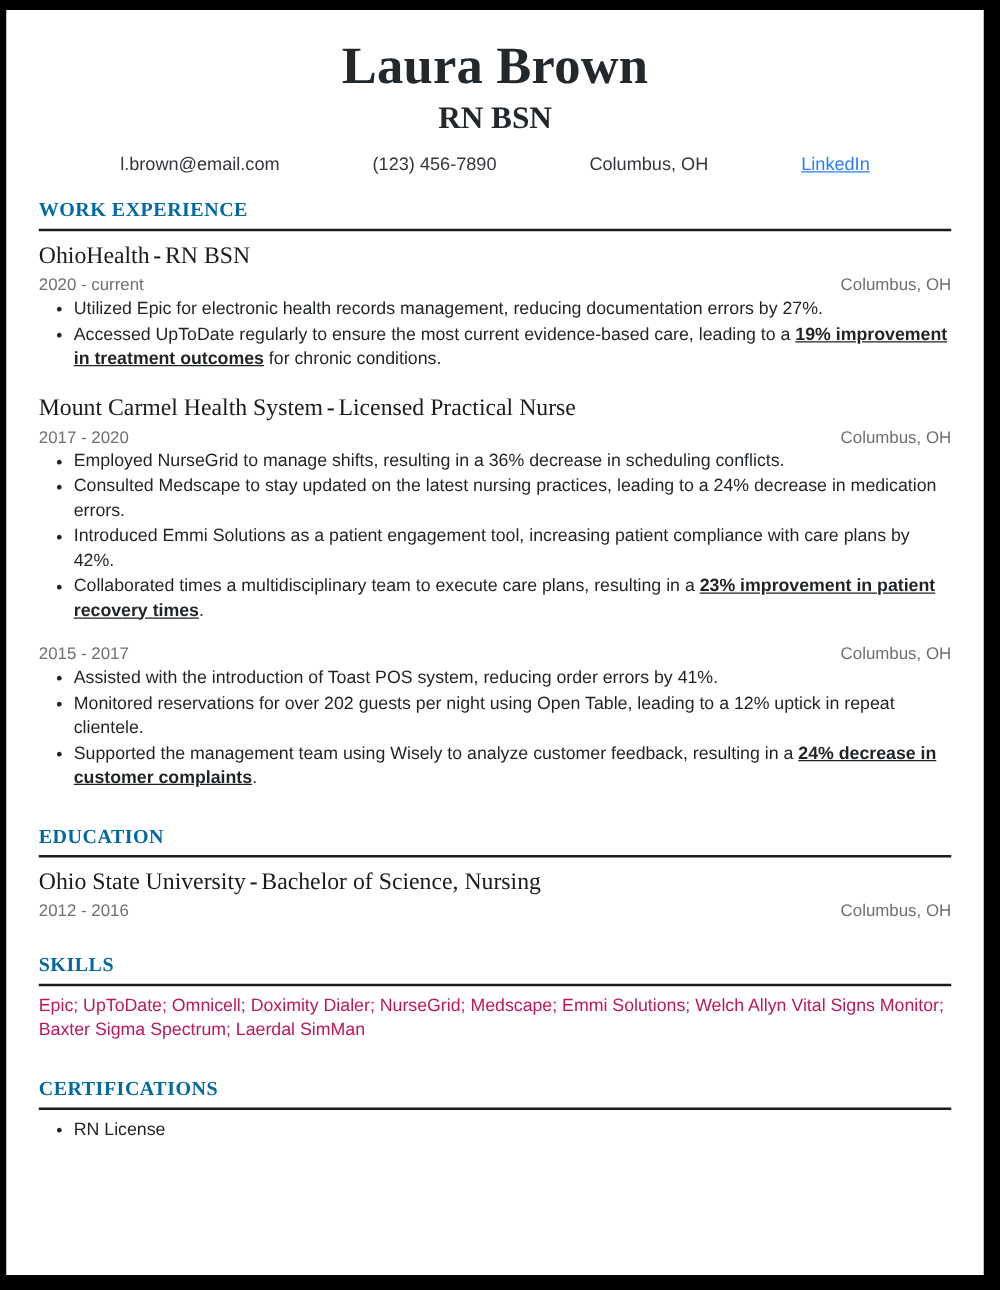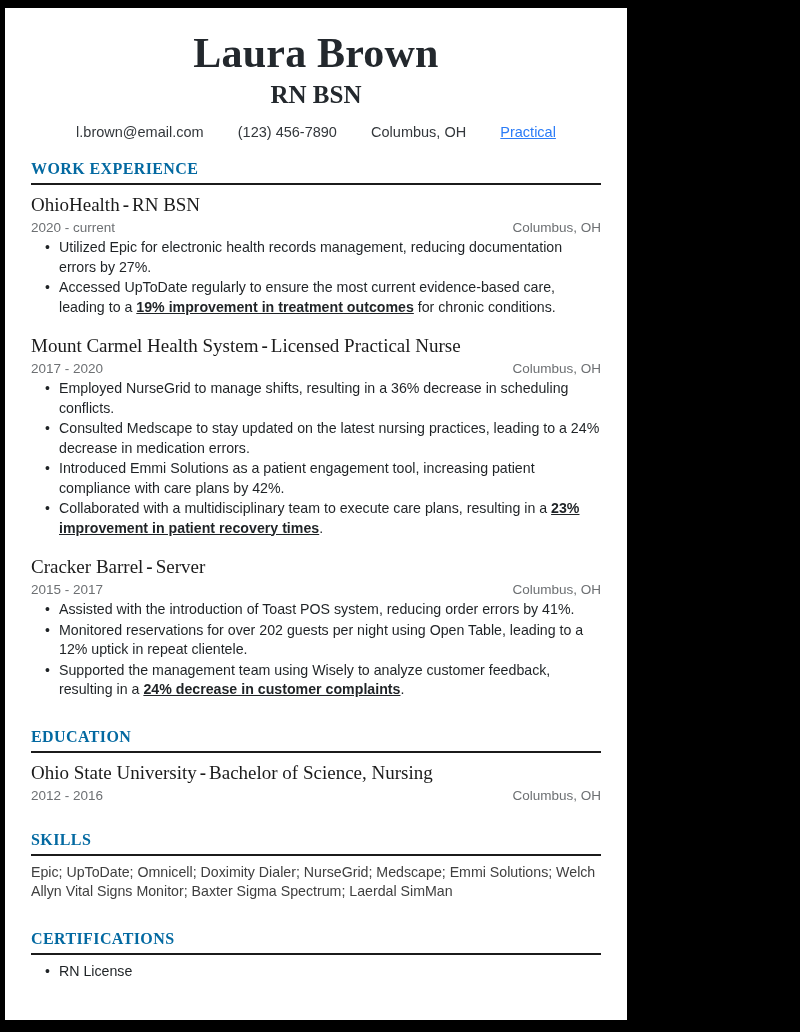--- a/index.html
+++ b/index.html
@@ -12,21 +12,21 @@
     height: 1032px;
     overflow: hidden;
     font-family: "Liberation Sans", sans-serif;
   }
 
   
   #resume-page {
     position: absolute;
     left: 5px;
     top: 8px;
-    width: 622px;
+    width: 782px;
     height: 1012px;
     background: #ffffff;
     box-sizing: border-box;
     overflow: hidden;
   }
 
   .inner {
     padding: 0 26px 0 26px;
     box-sizing: border-box;
   }
@@ -152,21 +152,21 @@
   .hl {
     font-weight: bold;
     text-decoration: underline;
   }
 
   
   #skills-text {
     font-family: "Liberation Sans", sans-serif;
     font-size: 14.2px;
     line-height: 19.5px;
-    color: #404040;
+    color: #be185d;
     margin-top: 4px;
   }
 
   #education-section { margin-top: 26px; }
   #skills-section { margin-top: 26px; }
   #certifications-section { margin-top: 26px; }
 </style>
 </head>
 <body>
 
@@ -174,21 +174,21 @@
 
   <div class="inner">
     <div id="header-block">
       <div id="candidate-name">Laura Brown</div>
       <div id="candidate-headline">RN BSN</div>
 
       <div id="contact-row">
         <span class="contact-item">l.brown@email.com</span>
         <span class="contact-item">(123) 456-7890</span>
         <span class="contact-item">Columbus, OH</span>
-        <span class="contact-item link">Practical</span>
+        <span class="contact-item link">LinkedIn</span>
       </div>
     </div>
   </div>
 
   <div class="inner section" id="work-section">
     <div class="section-title">WORK EXPERIENCE</div>
     <div class="section-rule"></div>
 
     <div class="entry">
       <div class="entry-heading">
@@ -209,28 +209,25 @@
         <span class="entry-org">Mount Carmel Health System</span><span class="entry-sep">-</span><span class="entry-role">Licensed Practical Nurse</span>
       </div>
       <div class="entry-meta">
         <span>2017 - 2020</span>
         <span>Columbus, OH</span>
       </div>
       <ul class="bullets">
           <li><span>Employed NurseGrid to manage shifts, resulting in a 36% decrease in scheduling conflicts.</span></li>
           <li><span>Consulted Medscape to stay updated on the latest nursing practices, leading to a 24% decrease in medication errors.</span></li>
           <li><span>Introduced Emmi Solutions as a patient engagement tool, increasing patient compliance with care plans by 42%.</span></li>
-          <li><span>Collaborated with a multidisciplinary team to execute care plans, resulting in a </span><span class="hl">23% improvement in patient recovery times</span><span>.</span></li>
+          <li><span>Collaborated times a multidisciplinary team to execute care plans, resulting in a </span><span class="hl">23% improvement in patient recovery times</span><span>.</span></li>
         </ul>
     </div>
 
     <div class="entry">
-      <div class="entry-heading">
-        <span class="entry-org">Cracker Barrel</span><span class="entry-sep">-</span><span class="entry-role">Server</span>
-      </div>
       <div class="entry-meta">
         <span>2015 - 2017</span>
         <span>Columbus, OH</span>
       </div>
       <ul class="bullets">
           <li><span>Assisted with the introduction of Toast POS system, reducing order errors by 41%.</span></li>
           <li><span>Monitored reservations for over 202 guests per night using Open Table, leading to a 12% uptick in repeat clientele.</span></li>
           <li><span>Supported the management team using Wisely to analyze customer feedback, resulting in a </span><span class="hl">24% decrease in customer complaints</span><span>.</span></li>
         </ul>
     </div>

